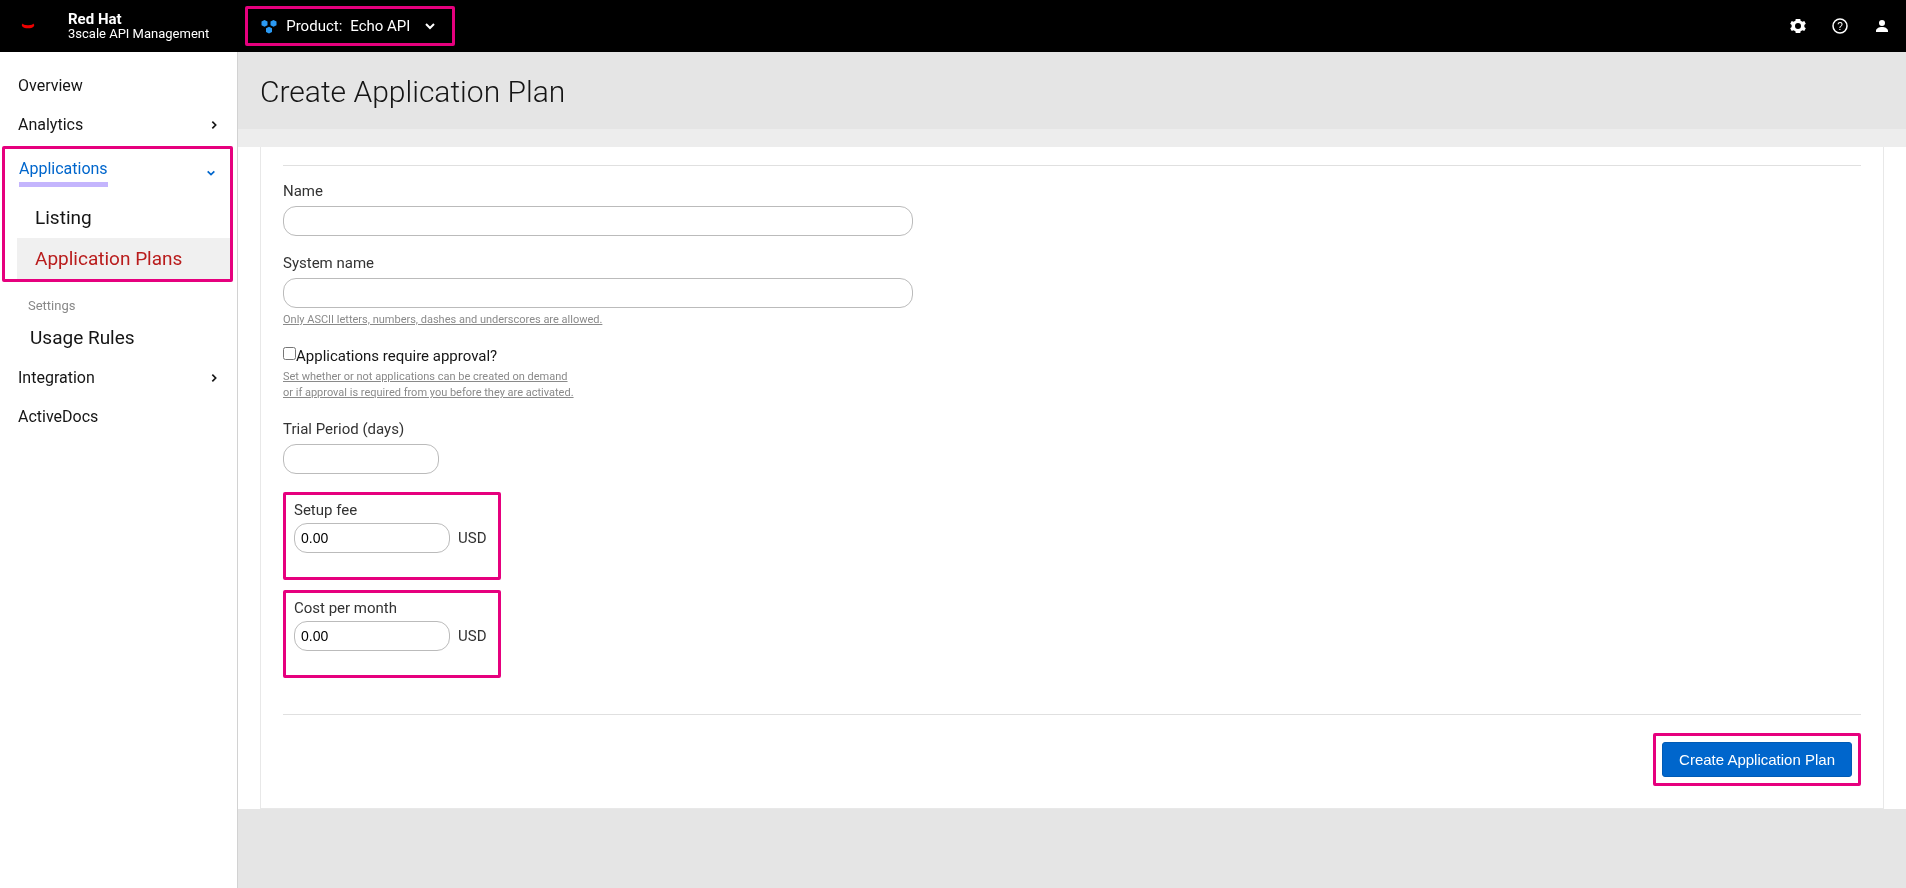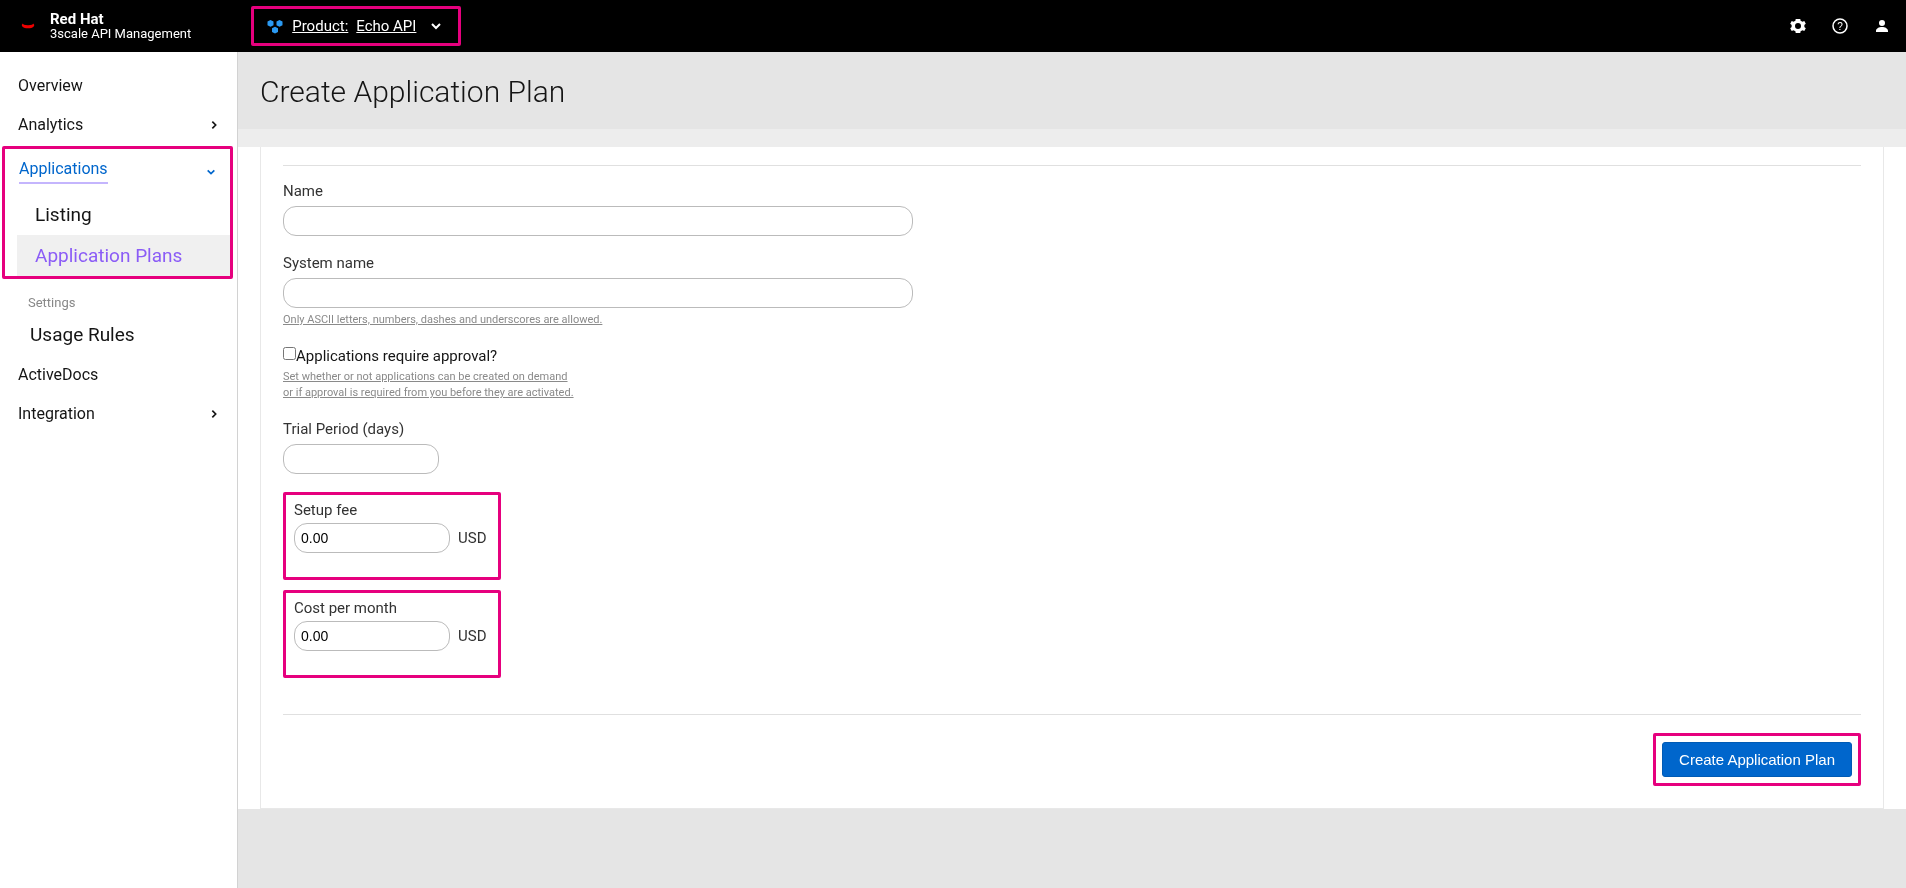--- a/index.html
+++ b/index.html
@@ -15,40 +15,39 @@
       color: #fff;
       height: 52px;
       display: flex;
       align-items: center;
       padding: 0 16px;
       position: relative;
     }
     .logo-wrap {
       display: flex;
       align-items: center;
-      gap: 10px;
-      margin-right: 60px;
+      gap: 28px;
+      margin-right: 36px;
     }
     .fedora-icon { width: 24px; height: 24px; flex-shrink: 0; }
     .logo-text { display: flex; flex-direction: column; line-height: 1.1; }
     .logo-text .brand { font-weight: 700; font-size: 15px; }
     .logo-text .subtitle { font-size: 13px; font-weight: 400; color: #fff; }
     .product-selector {
       display: flex;
       align-items: center;
       gap: 8px;
       color: #fff;
       font-size: 15px;
       padding: 6px 12px;
       cursor: pointer;
       border: 3px solid #e6007e;
       border-radius: 2px;
       height: 40px;
       min-width: 210px;
-      text-decoration: underline;
     }
     .product-selector .cubes-icon { width: 18px; height: 18px; }
     .product-selector .chev { margin-left: 6px; }
     .topbar-right {
       margin-left: auto;
       display: flex;
       align-items: center;
       gap: 26px;
     }
     .topbar-right .top-icon {
@@ -86,34 +85,34 @@
     }
     .nav-group.highlighted {
       border: 3px solid #e6007e;
       border-radius: 2px;
       margin: 2px 4px 2px 2px;
     }
     .nav-group .nav-item {
       padding: 10px 14px;
     }
     .nav-group .nav-item.active span {
-      border-bottom: 2px solid #c4b5fd;
+      border-bottom: 5px solid #c4b5fd;
       padding-bottom: 4px;
     }
     .sub-items {
       padding-left: 12px;
     }
     .sub-item {
       padding: 9px 18px;
       font-size: 19px;
       cursor: pointer;
     }
     .sub-item.selected {
       background: #f0f0f0;
-      color: #8b5cf6;
+      color: #b91c1c;
     }
     .section-label {
       color: #888;
       font-size: 13px;
       padding: 14px 18px 4px 28px;
     }
     
     .main {
       flex: 1;
       background: #e5e5e5;
@@ -294,28 +293,28 @@
       </div>
     </div>
 
     <div class="section-label">Settings</div>
     <div class="sub-items">
       <div class="sub-item" style="color:#151515;">
         <span>Usage Rules</span>
       </div>
     </div>
 
-    <div class="nav-item">
-      <span>ActiveDocs</span>
-    </div>
     <div class="nav-item expandable">
       <span>Integration</span>
       <svg class="chev" viewBox="0 0 12 12">
         <path d="M4 2l4 4-4 4" stroke="#151515" stroke-width="2" fill="none"></path>
       </svg>
+    </div>
+    <div class="nav-item">
+      <span>ActiveDocs</span>
     </div>
   </div>
 
   <div class="main">
     <div class="main-inner">
       <h1 class="page-title">Create Application Plan</h1>
       <div class="grey-band"></div>
 
       <div class="form-card">
         <div class="form-card-inner">

